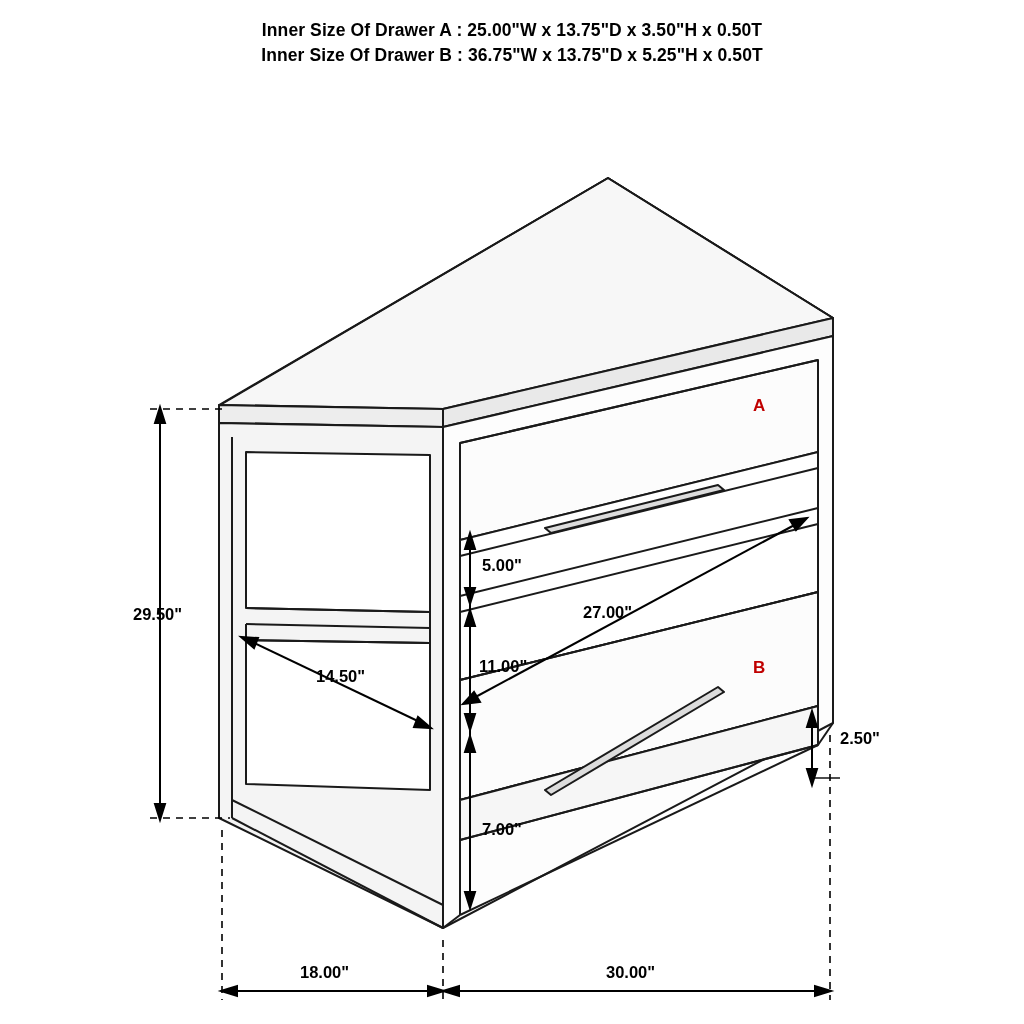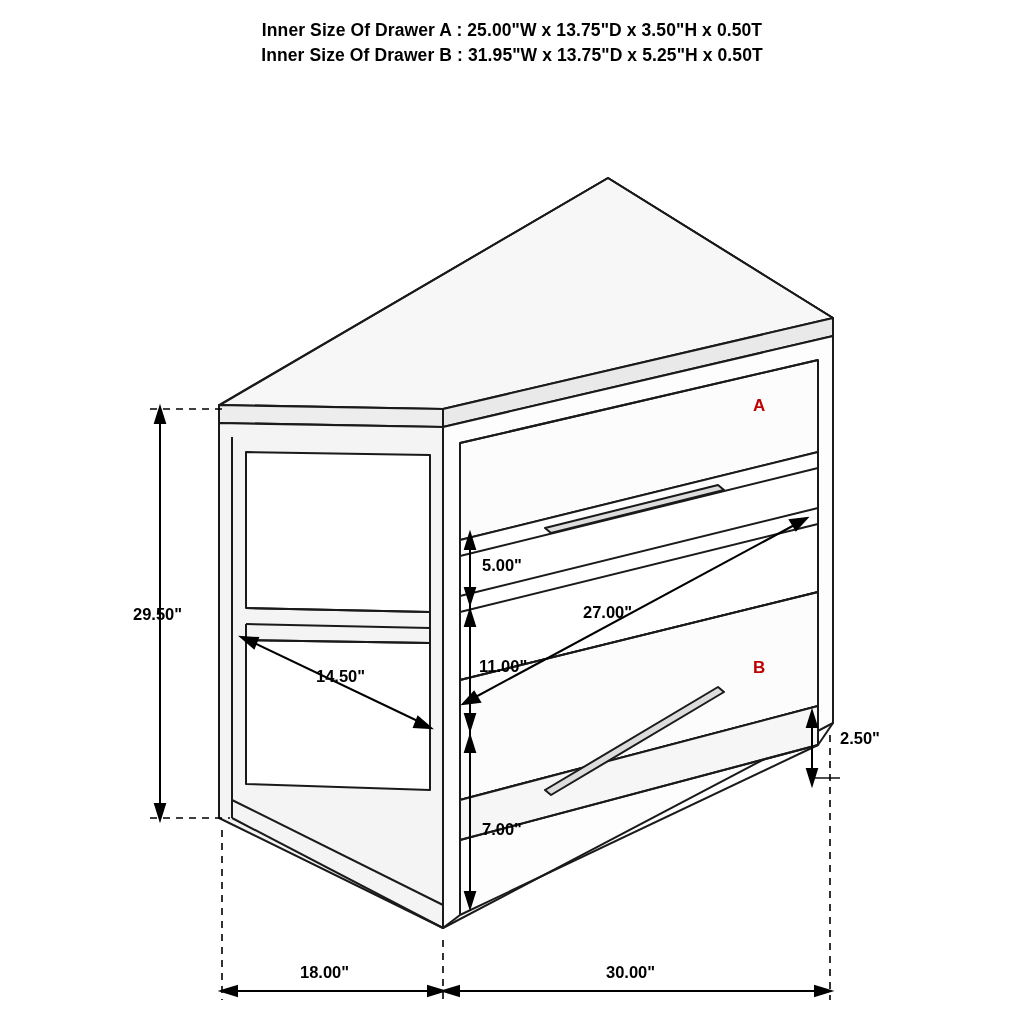--- a/index.html
+++ b/index.html
@@ -50,21 +50,21 @@
     color: #c00000;
     white-space: nowrap;
   }
 </style>
 </head>
 <body>
 
 <div id="page">
 
   <div class="hdr" id="hdr1">Inner Size Of Drawer A : 25.00"W x 13.75"D x 3.50"H x 0.50T</div>
-  <div class="hdr" id="hdr2">Inner Size Of Drawer B : 31.95"W x 13.75"D x 5.25"H x 0.50T</div>
+  <div class="hdr" id="hdr2">Inner Size Of Drawer B : 36.75"W x 13.75"D x 5.25"H x 0.50T</div>
 
   <svg class="art" viewBox="0 0 1024 1024">
 
     <g stroke="#1a1a1a" stroke-width="2" fill="none" stroke-linejoin="round">
 
       <polygon points="608,178 833,318 443,409 222,409 222,404" fill="#f7f7f7"></polygon>
       <polygon points="608,178 833,318 443,409 219,405" fill="#f7f7f7"></polygon>
 
       <polygon points="443,409 833,318 833,336 443,427" fill="#e9e9e9"></polygon>
       <polygon points="219,405 443,409 443,427 219,423" fill="#ededed"></polygon>

